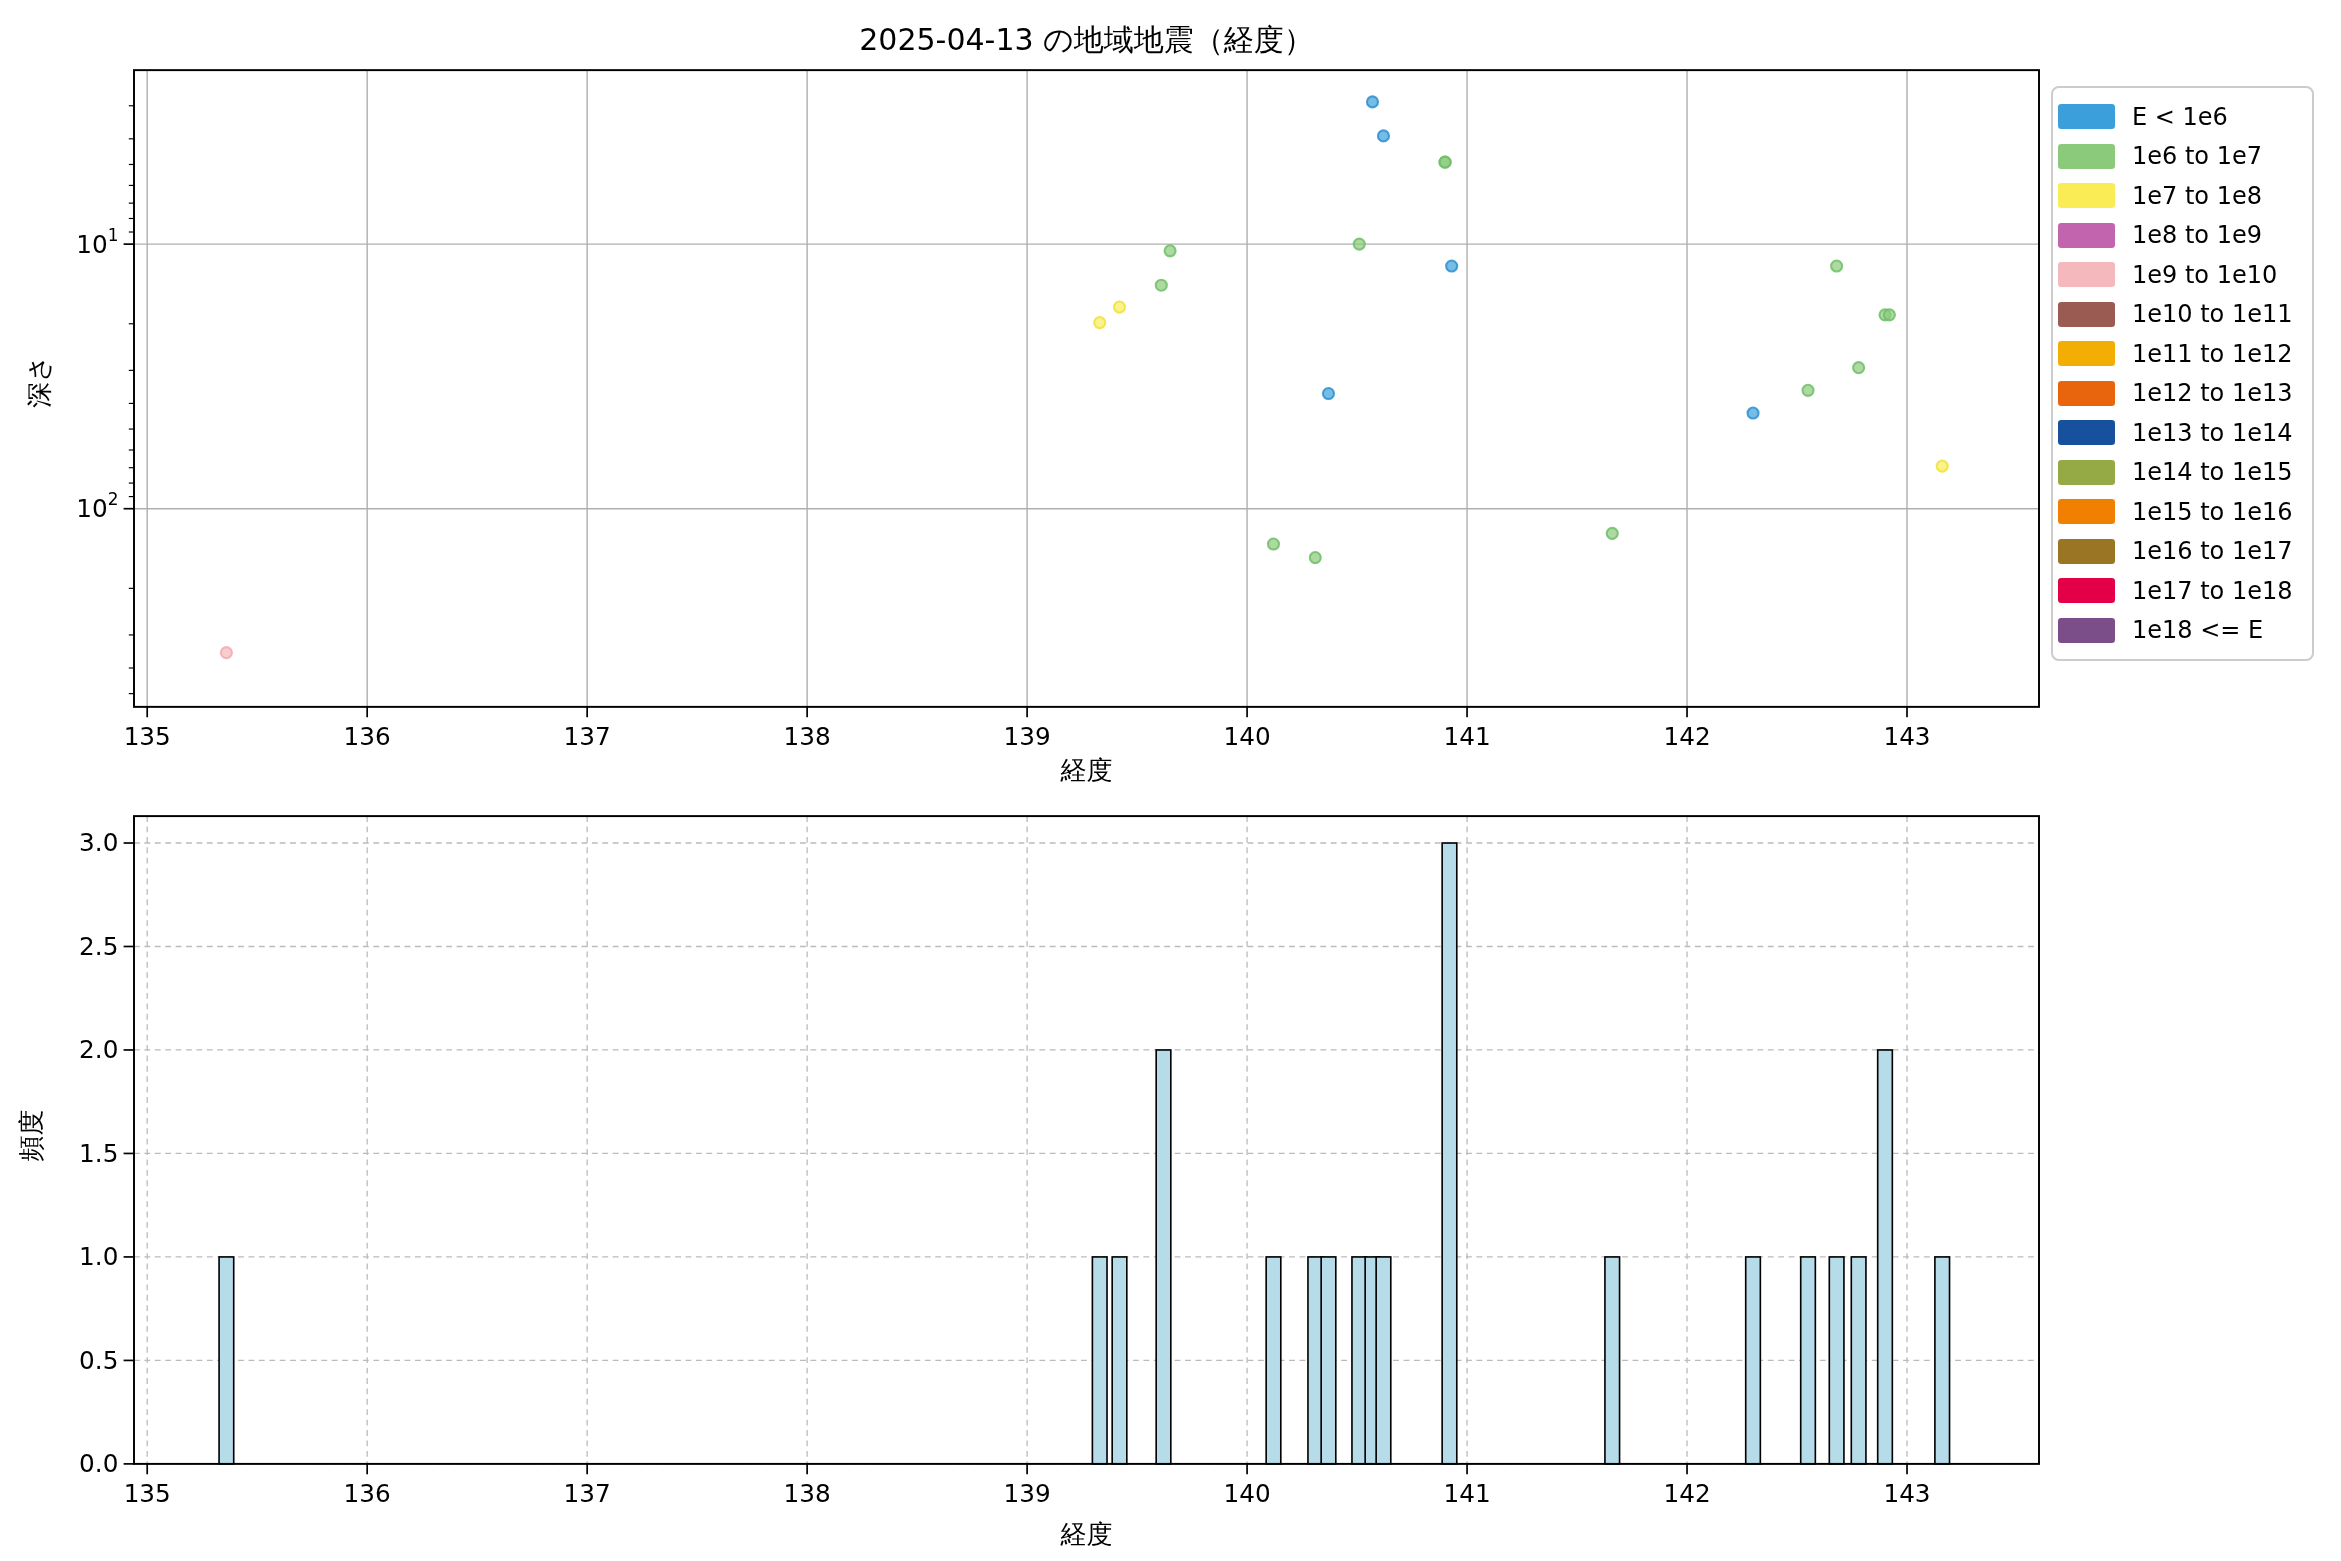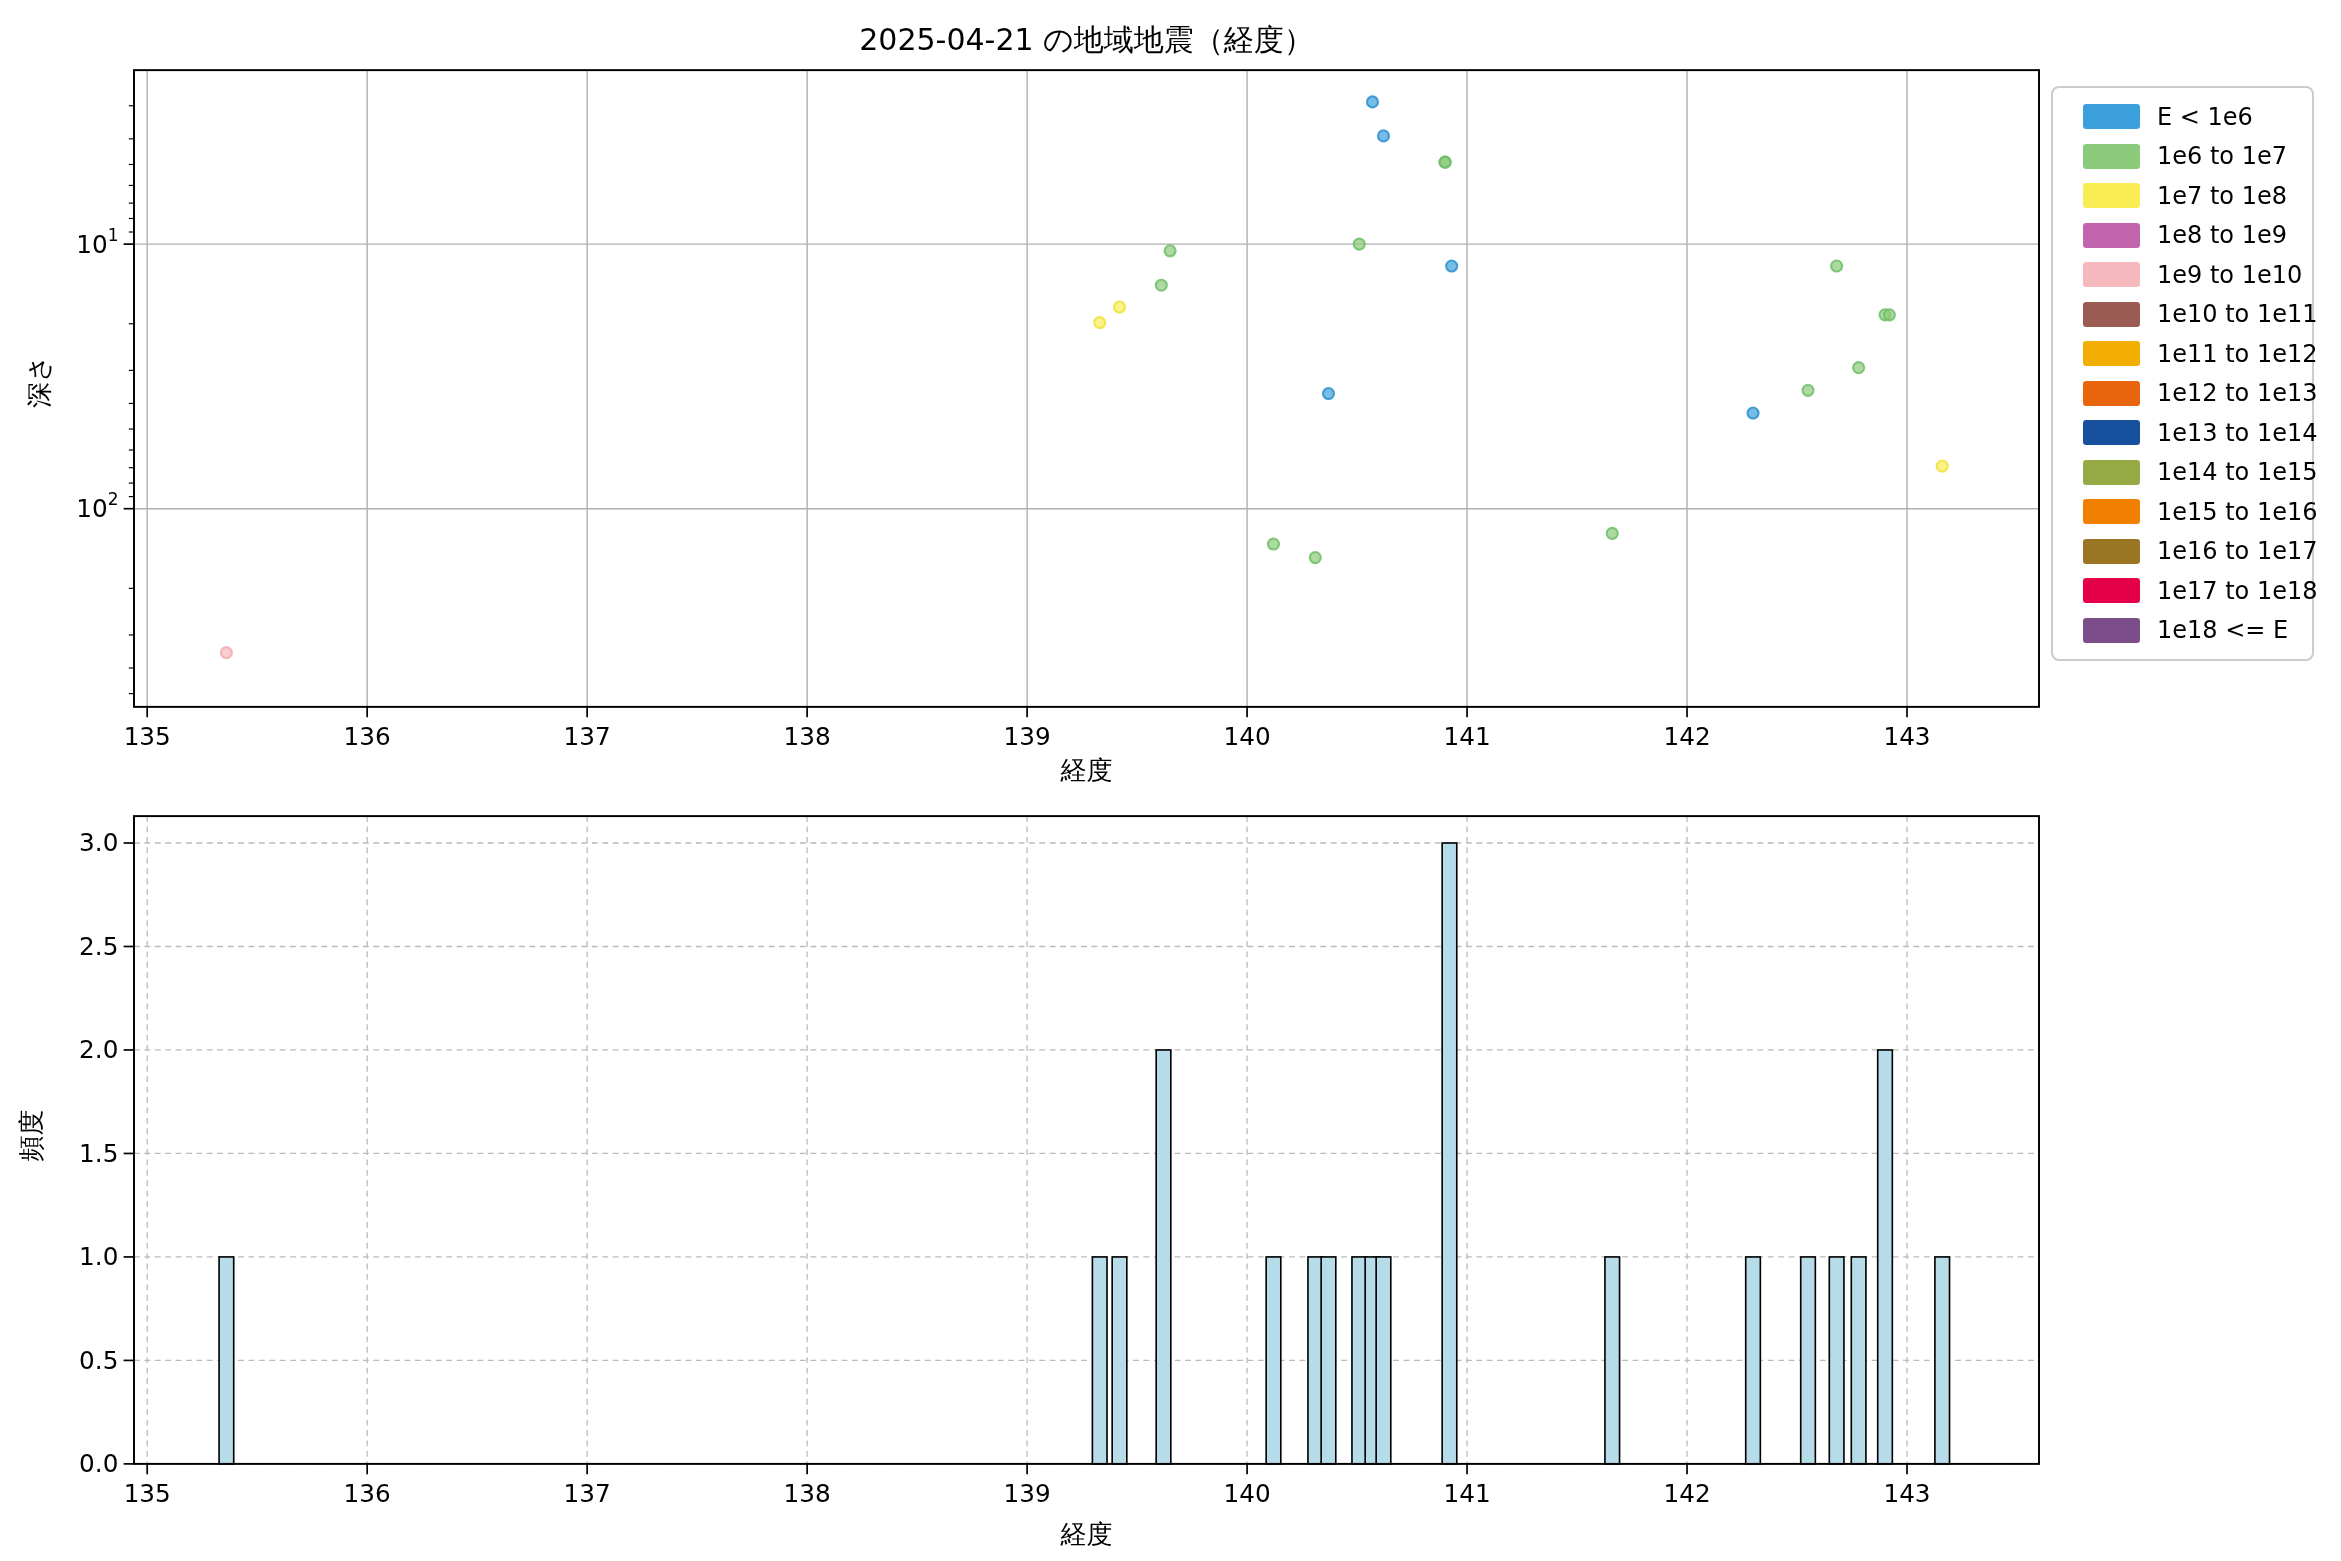--- a/index.html
+++ b/index.html
@@ -9,30 +9,30 @@
          font-size:30px;color:#000;}
   .axlabel{position:absolute;font-size:26px;color:#000;}
   #scatter-xlabel{left:134px;top:753px;width:1905px;text-align:center;}
   #hist-xlabel{left:134px;top:1517px;width:1905px;text-align:center;}
   #scatter-ylabel{left:13px;top:364px;transform:rotate(-90deg);transform-origin:center;}
   #hist-ylabel{left:5.2px;top:1118px;transform:rotate(-90deg);transform-origin:center;}
   svg{position:absolute;overflow:visible;}
   #legend{position:absolute;left:2051px;top:86px;width:263px;height:575px;
           border:2px solid #cccccc;border-radius:7.8px;background:#ffffff;
           box-sizing:border-box;display:flex;flex-direction:column;justify-content:space-around;
-          padding:9px 0 9px 30px;}
+          padding:9px 0 9px 5px;}
   .legend-row{display:flex;align-items:center;height:39px;}
   .legend-swatch{width:57px;height:25px;border-radius:3.3px;margin-right:17px;flex:0 0 auto;}
   .legend-label{font-size:24px;color:#000;white-space:nowrap;}
 </style>
 </head>
 <body>
 
 <div id="figure">
-  <div id="title">2025-04-21 の地域地震（経度）</div>
+  <div id="title">2025-04-13 の地域地震（経度）</div>
 
   <svg id="scatter-svg" style="left:134px;top:70px;" width="1905" height="637" viewBox="0 0 2929 979">
       <rect x="0" y="0" width="2929" height="979" fill="#ffffff"></rect>
       <g stroke="#B0B0B0" stroke-width="2.2">
         <line x1="20.29330254041648" y1="0" x2="20.29330254041648" y2="979"></line>
         <line x1="358.515011547345" y1="0" x2="358.515011547345" y2="979"></line>
         <line x1="696.7367205542736" y1="0" x2="696.7367205542736" y2="979"></line>
         <line x1="1034.9584295612021" y1="0" x2="1034.9584295612021" y2="979"></line>
         <line x1="1373.1801385681306" y1="0" x2="1373.1801385681306" y2="979"></line>
         <line x1="1711.4018475750593" y1="0" x2="1711.4018475750593" y2="979"></line>

